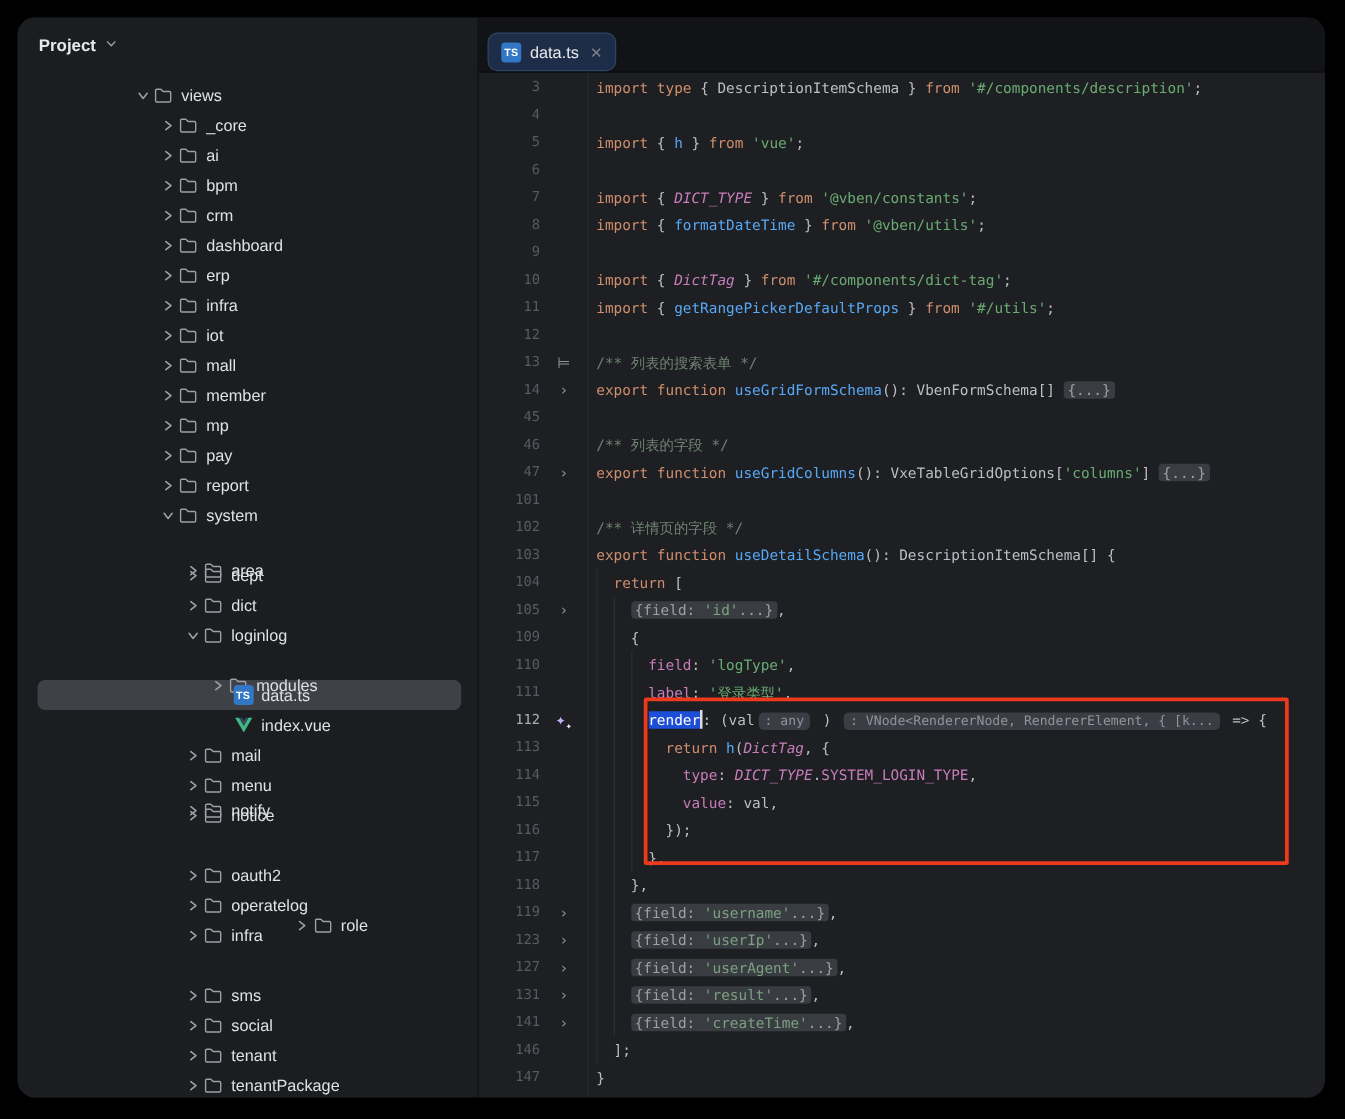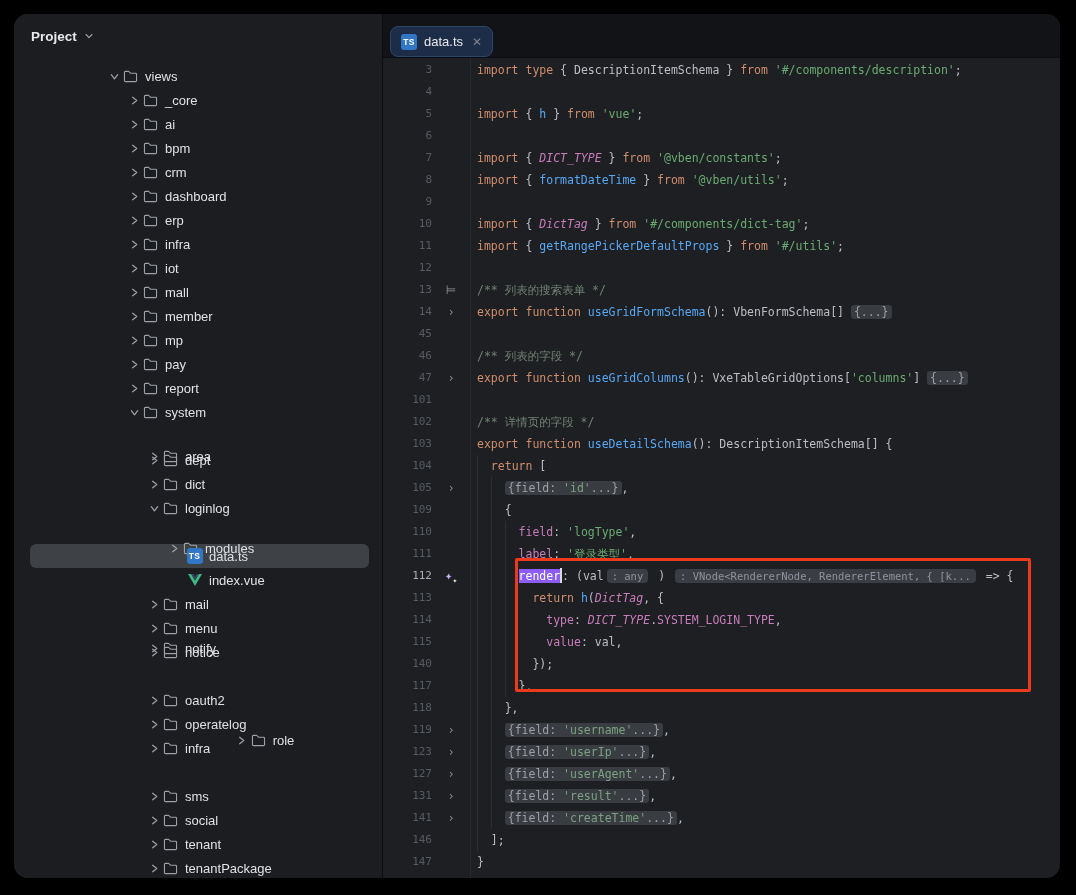--- a/index.html
+++ b/index.html
@@ -33,21 +33,21 @@
   .tab-close{color:#80848B;font-size:12px;margin-left:2px;cursor:default;}
   .codearea{position:absolute;left:0;top:44px;right:0;bottom:0;
     font-family:"DejaVu Sans Mono",monospace;font-size:11.5px;}
   .crow{position:absolute;left:0;right:0;height:22px;line-height:22px;white-space:pre;}
   .lnum{position:absolute;left:0;top:0;width:49px;text-align:right;color:#575B62;font-size:11px;}
   .crow.cur .lnum{color:#A9ACB2;}
   .gut{position:absolute;left:52px;top:0;width:32px;text-align:center;color:#878B92;font-size:12px;}
   .codeln{position:absolute;left:94px;top:0;}
   .kw{color:#CF8E6D;} .pl{color:#BCBEC4;} .fn{color:#57A8F5;} .str{color:#6AAB73;}
   .cmt{color:#6F8272;} .cn{color:#C77DBB;font-style:italic;} .pr{color:#C77DBB;}
-  .sel{background:#8b5cf6;color:#FFFFFF;}
+  .sel{background:#1d4ed8;color:#FFFFFF;}
   .caret{display:inline-block;width:2px;height:15px;background:#D9DBDF;vertical-align:middle;margin:-2px 0 0 0;}
   .hint{background:#3A3D43;color:#8F939B;border-radius:4px;padding:1px 5px;font-size:10.5px;margin:0 3px;}
   .chip{background:#393C41;border-radius:3px;padding:0 3px;}
   .fdp{color:#9CA0A7;} .fds{color:#7BA182;}
   .ai-big{color:#C8B1F2;font-size:13px;} .ai-small{color:#EFE9FA;font-size:8px;vertical-align:sub;}
   .align-ic{color:#8F939A;font-size:12px;font-family:"DejaVu Sans",sans-serif;}
   .gutter-sep{position:absolute;left:87px;top:44px;height:820px;width:1px;background:#26282C;}
   .iguide{position:absolute;width:1px;background:#2C2E33;}
   .annot{position:absolute;border:3px solid #EE3A1C;border-radius:2px;box-sizing:border-box;pointer-events:none;}
 </style>
@@ -603,21 +603,21 @@
         <div class="crow" style="top: 375px;"><span class="lnum">103</span><span class="codeln"><span class="kw">export</span><span class="pl"> </span><span class="kw">function</span><span class="pl"> </span><span class="fn">useDetailSchema</span><span class="pl">(): DescriptionItemSchema[] {</span></span></div>
         <div class="crow" style="top: 397px;"><span class="lnum">104</span><span class="codeln"><span class="pl">  </span><span class="kw">return</span><span class="pl"> [</span></span></div>
         <div class="crow" style="top: 419px;"><span class="lnum">105</span><span class="gut">›</span><span class="codeln"><span class="pl">    </span><span class="chip"><span class="fdp">{field: </span><span class="fds">'id'</span><span class="fdp">...}</span></span><span class="pl">,</span></span></div>
         <div class="crow" style="top: 441px;"><span class="lnum">109</span><span class="codeln"><span class="pl">    {</span></span></div>
         <div class="crow" style="top: 463px;"><span class="lnum">110</span><span class="codeln"><span class="pl">      </span><span class="pr">field</span><span class="pl">: </span><span class="str">'logType'</span><span class="pl">,</span></span></div>
         <div class="crow" style="top: 485px;"><span class="lnum">111</span><span class="codeln"><span class="pl">      </span><span class="pr">label</span><span class="pl">: </span><span class="str">'登录类型'</span><span class="pl">,</span></span></div>
         <div class="crow cur" style="top: 507px;"><span class="lnum">112</span><span class="gut"><span class="ai-big">✦</span><span class="ai-small">✦</span></span><span class="codeln"><span class="pl">      </span><span class="sel">render</span><span class="caret"></span><span class="pl">: (</span><span class="pl">val</span><span class="hint">: any</span><span class="pl"> ) </span><span class="hint">: VNode&lt;RendererNode, RendererElement, { [k...</span><span class="pl"> =&gt; {</span></span></div>
         <div class="crow" style="top: 529px;"><span class="lnum">113</span><span class="codeln"><span class="pl">        </span><span class="kw">return</span><span class="pl"> </span><span class="fn">h</span><span class="pl">(</span><span class="cn">DictTag</span><span class="pl">, {</span></span></div>
         <div class="crow" style="top: 551px;"><span class="lnum">114</span><span class="codeln"><span class="pl">          </span><span class="pr">type</span><span class="pl">: </span><span class="cn">DICT_TYPE</span><span class="pl">.</span><span class="pr">SYSTEM_LOGIN_TYPE</span><span class="pl">,</span></span></div>
         <div class="crow" style="top: 573px;"><span class="lnum">115</span><span class="codeln"><span class="pl">          </span><span class="pr">value</span><span class="pl">: </span><span class="pl">val</span><span class="pl">,</span></span></div>
-        <div class="crow" style="top: 595px;"><span class="lnum">140</span><span class="codeln"><span class="pl">        });</span></span></div>
+        <div class="crow" style="top: 595px;"><span class="lnum">116</span><span class="codeln"><span class="pl">        });</span></span></div>
         <div class="crow" style="top: 617px;"><span class="lnum">117</span><span class="codeln"><span class="pl">      },</span></span></div>
         <div class="crow" style="top: 639px;"><span class="lnum">118</span><span class="codeln"><span class="pl">    },</span></span></div>
         <div class="crow" style="top: 661px;"><span class="lnum">119</span><span class="gut">›</span><span class="codeln"><span class="pl">    </span><span class="chip"><span class="fdp">{field: </span><span class="fds">'username'</span><span class="fdp">...}</span></span><span class="pl">,</span></span></div>
         <div class="crow" style="top: 683px;"><span class="lnum">123</span><span class="gut">›</span><span class="codeln"><span class="pl">    </span><span class="chip"><span class="fdp">{field: </span><span class="fds">'userIp'</span><span class="fdp">...}</span></span><span class="pl">,</span></span></div>
         <div class="crow" style="top: 705px;"><span class="lnum">127</span><span class="gut">›</span><span class="codeln"><span class="pl">    </span><span class="chip"><span class="fdp">{field: </span><span class="fds">'userAgent'</span><span class="fdp">...}</span></span><span class="pl">,</span></span></div>
         <div class="crow" style="top: 727px;"><span class="lnum">131</span><span class="gut">›</span><span class="codeln"><span class="pl">    </span><span class="chip"><span class="fdp">{field: </span><span class="fds">'result'</span><span class="fdp">...}</span></span><span class="pl">,</span></span></div>
         <div class="crow" style="top: 749px;"><span class="lnum">141</span><span class="gut">›</span><span class="codeln"><span class="pl">    </span><span class="chip"><span class="fdp">{field: </span><span class="fds">'createTime'</span><span class="fdp">...}</span></span><span class="pl">,</span></span></div>
         <div class="crow" style="top: 771px;"><span class="lnum">146</span><span class="codeln"><span class="pl">  ];</span></span></div>
         <div class="crow" style="top: 793px;"><span class="lnum">147</span><span class="codeln"><span class="pl">}</span></span></div>
         <div class="crow" style="top: 815px;"><span class="lnum">148</span><span class="codeln"></span></div>

